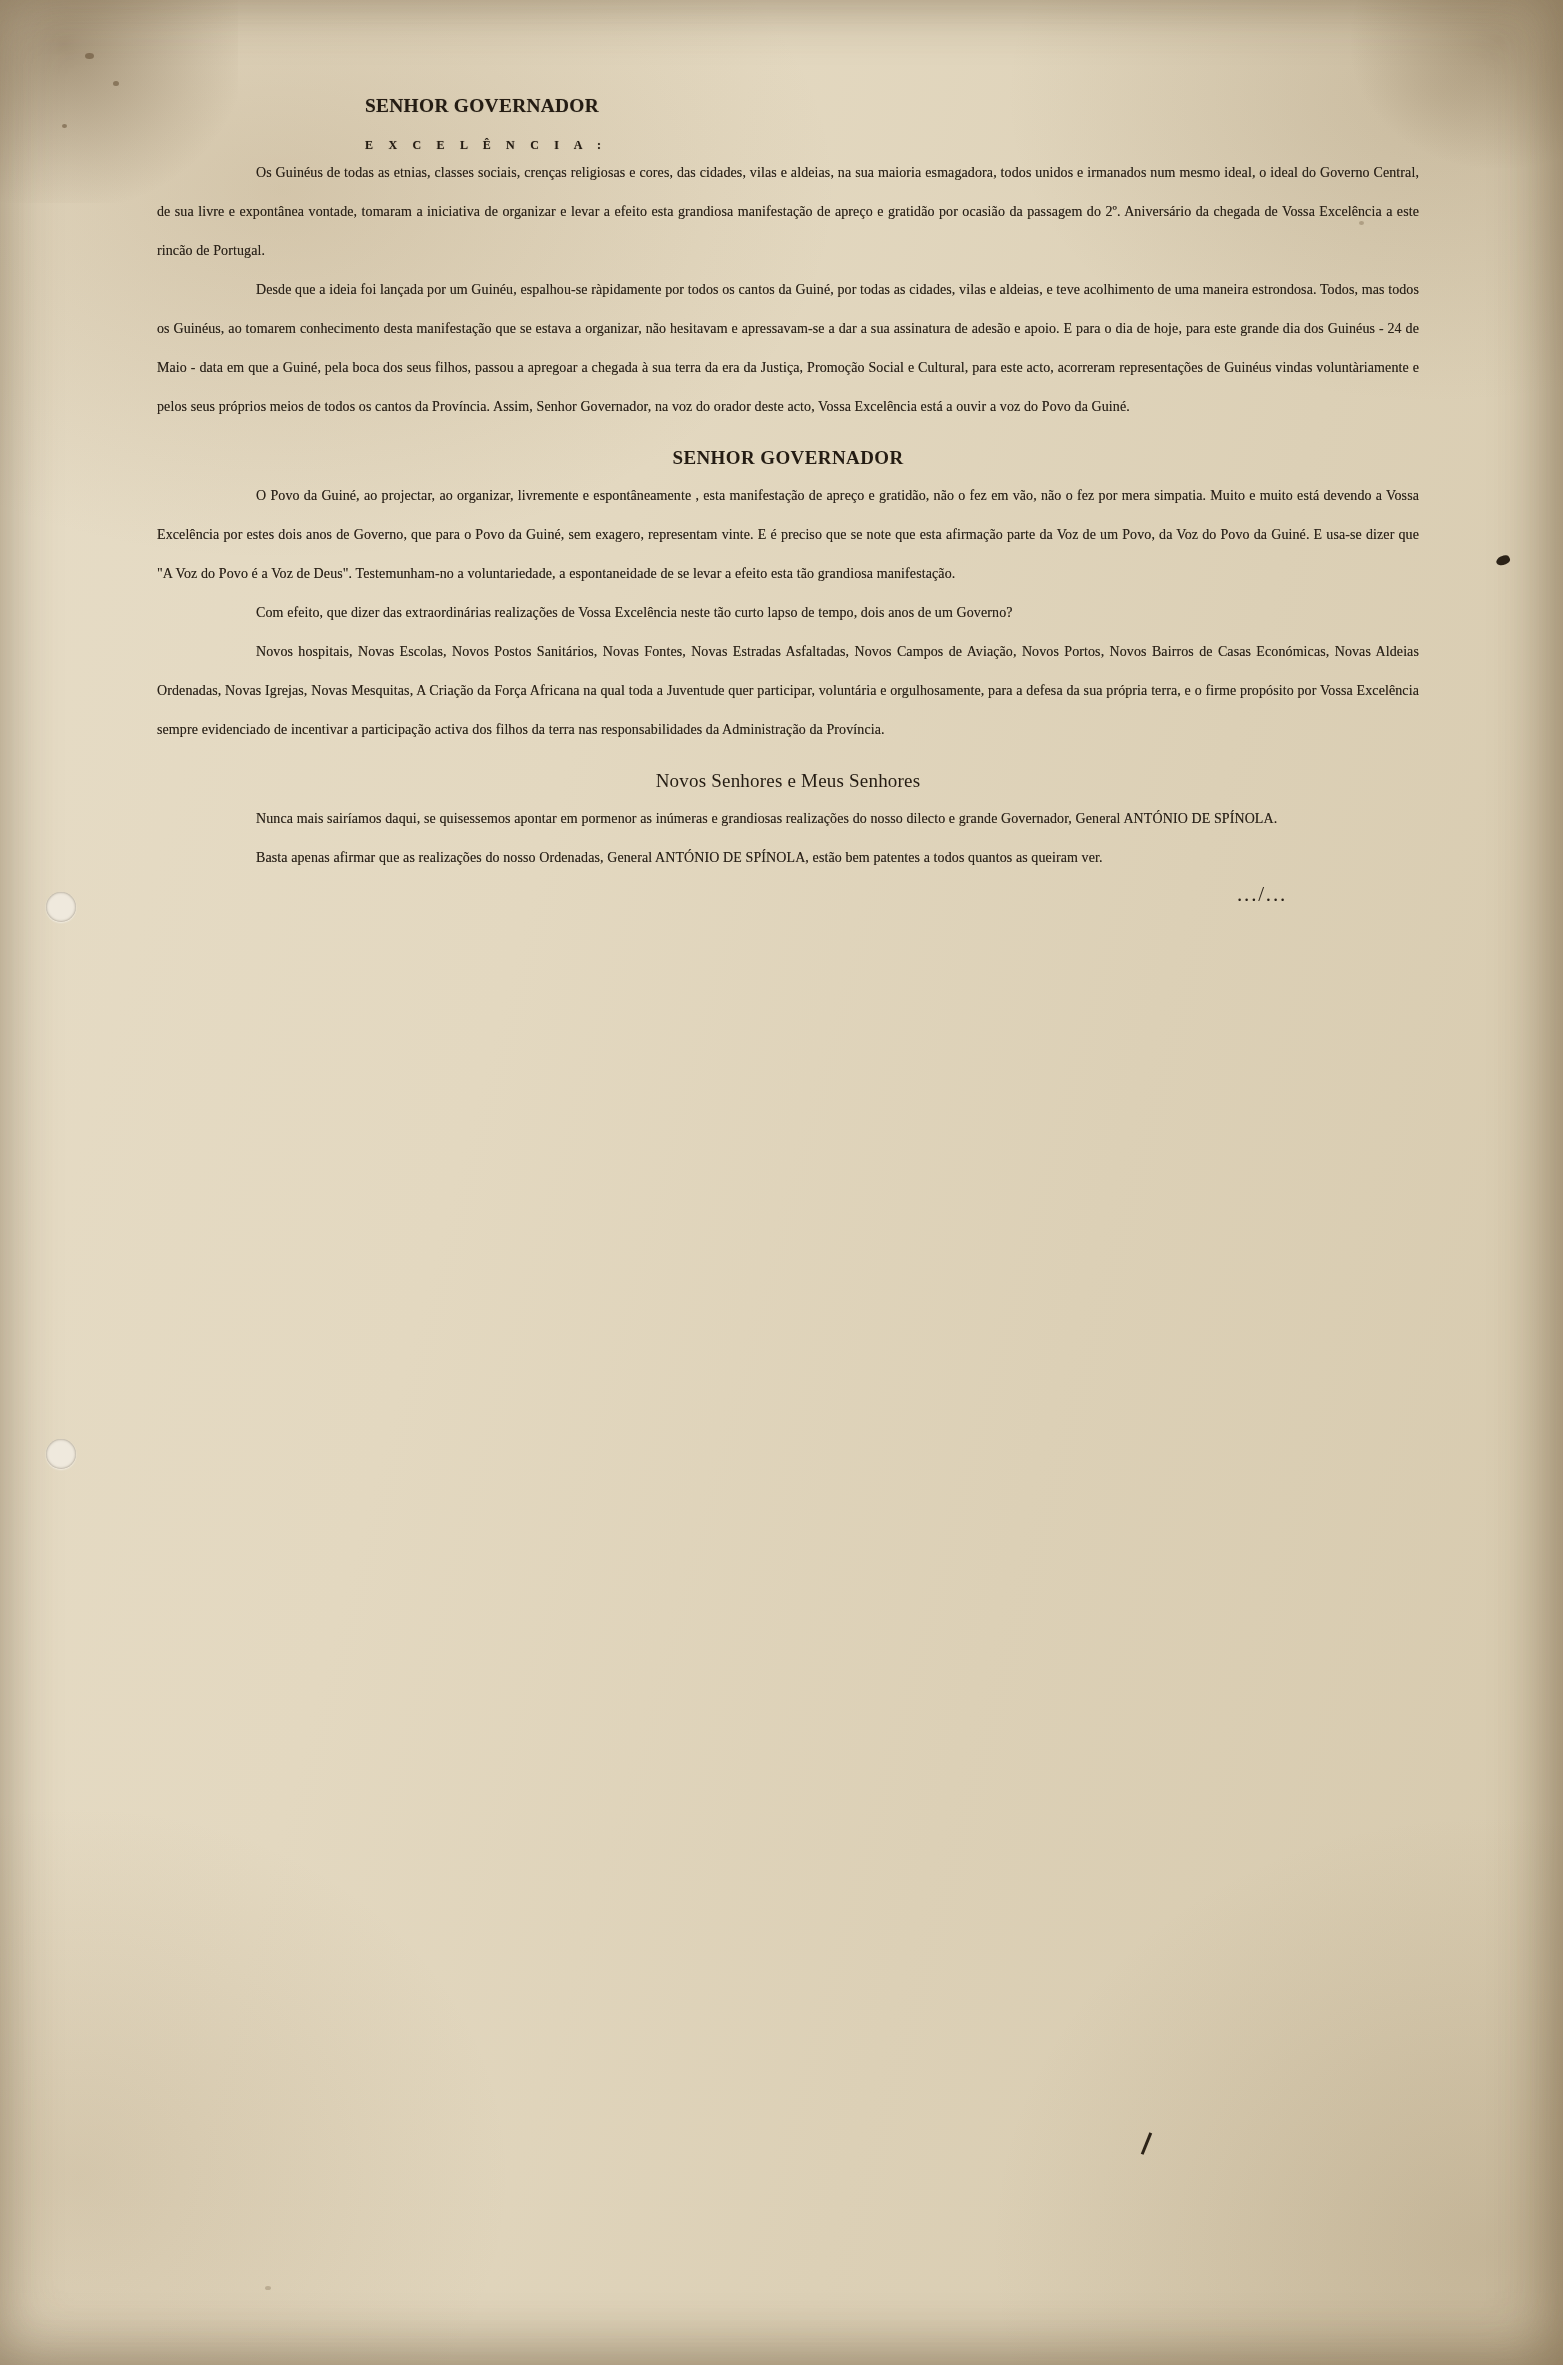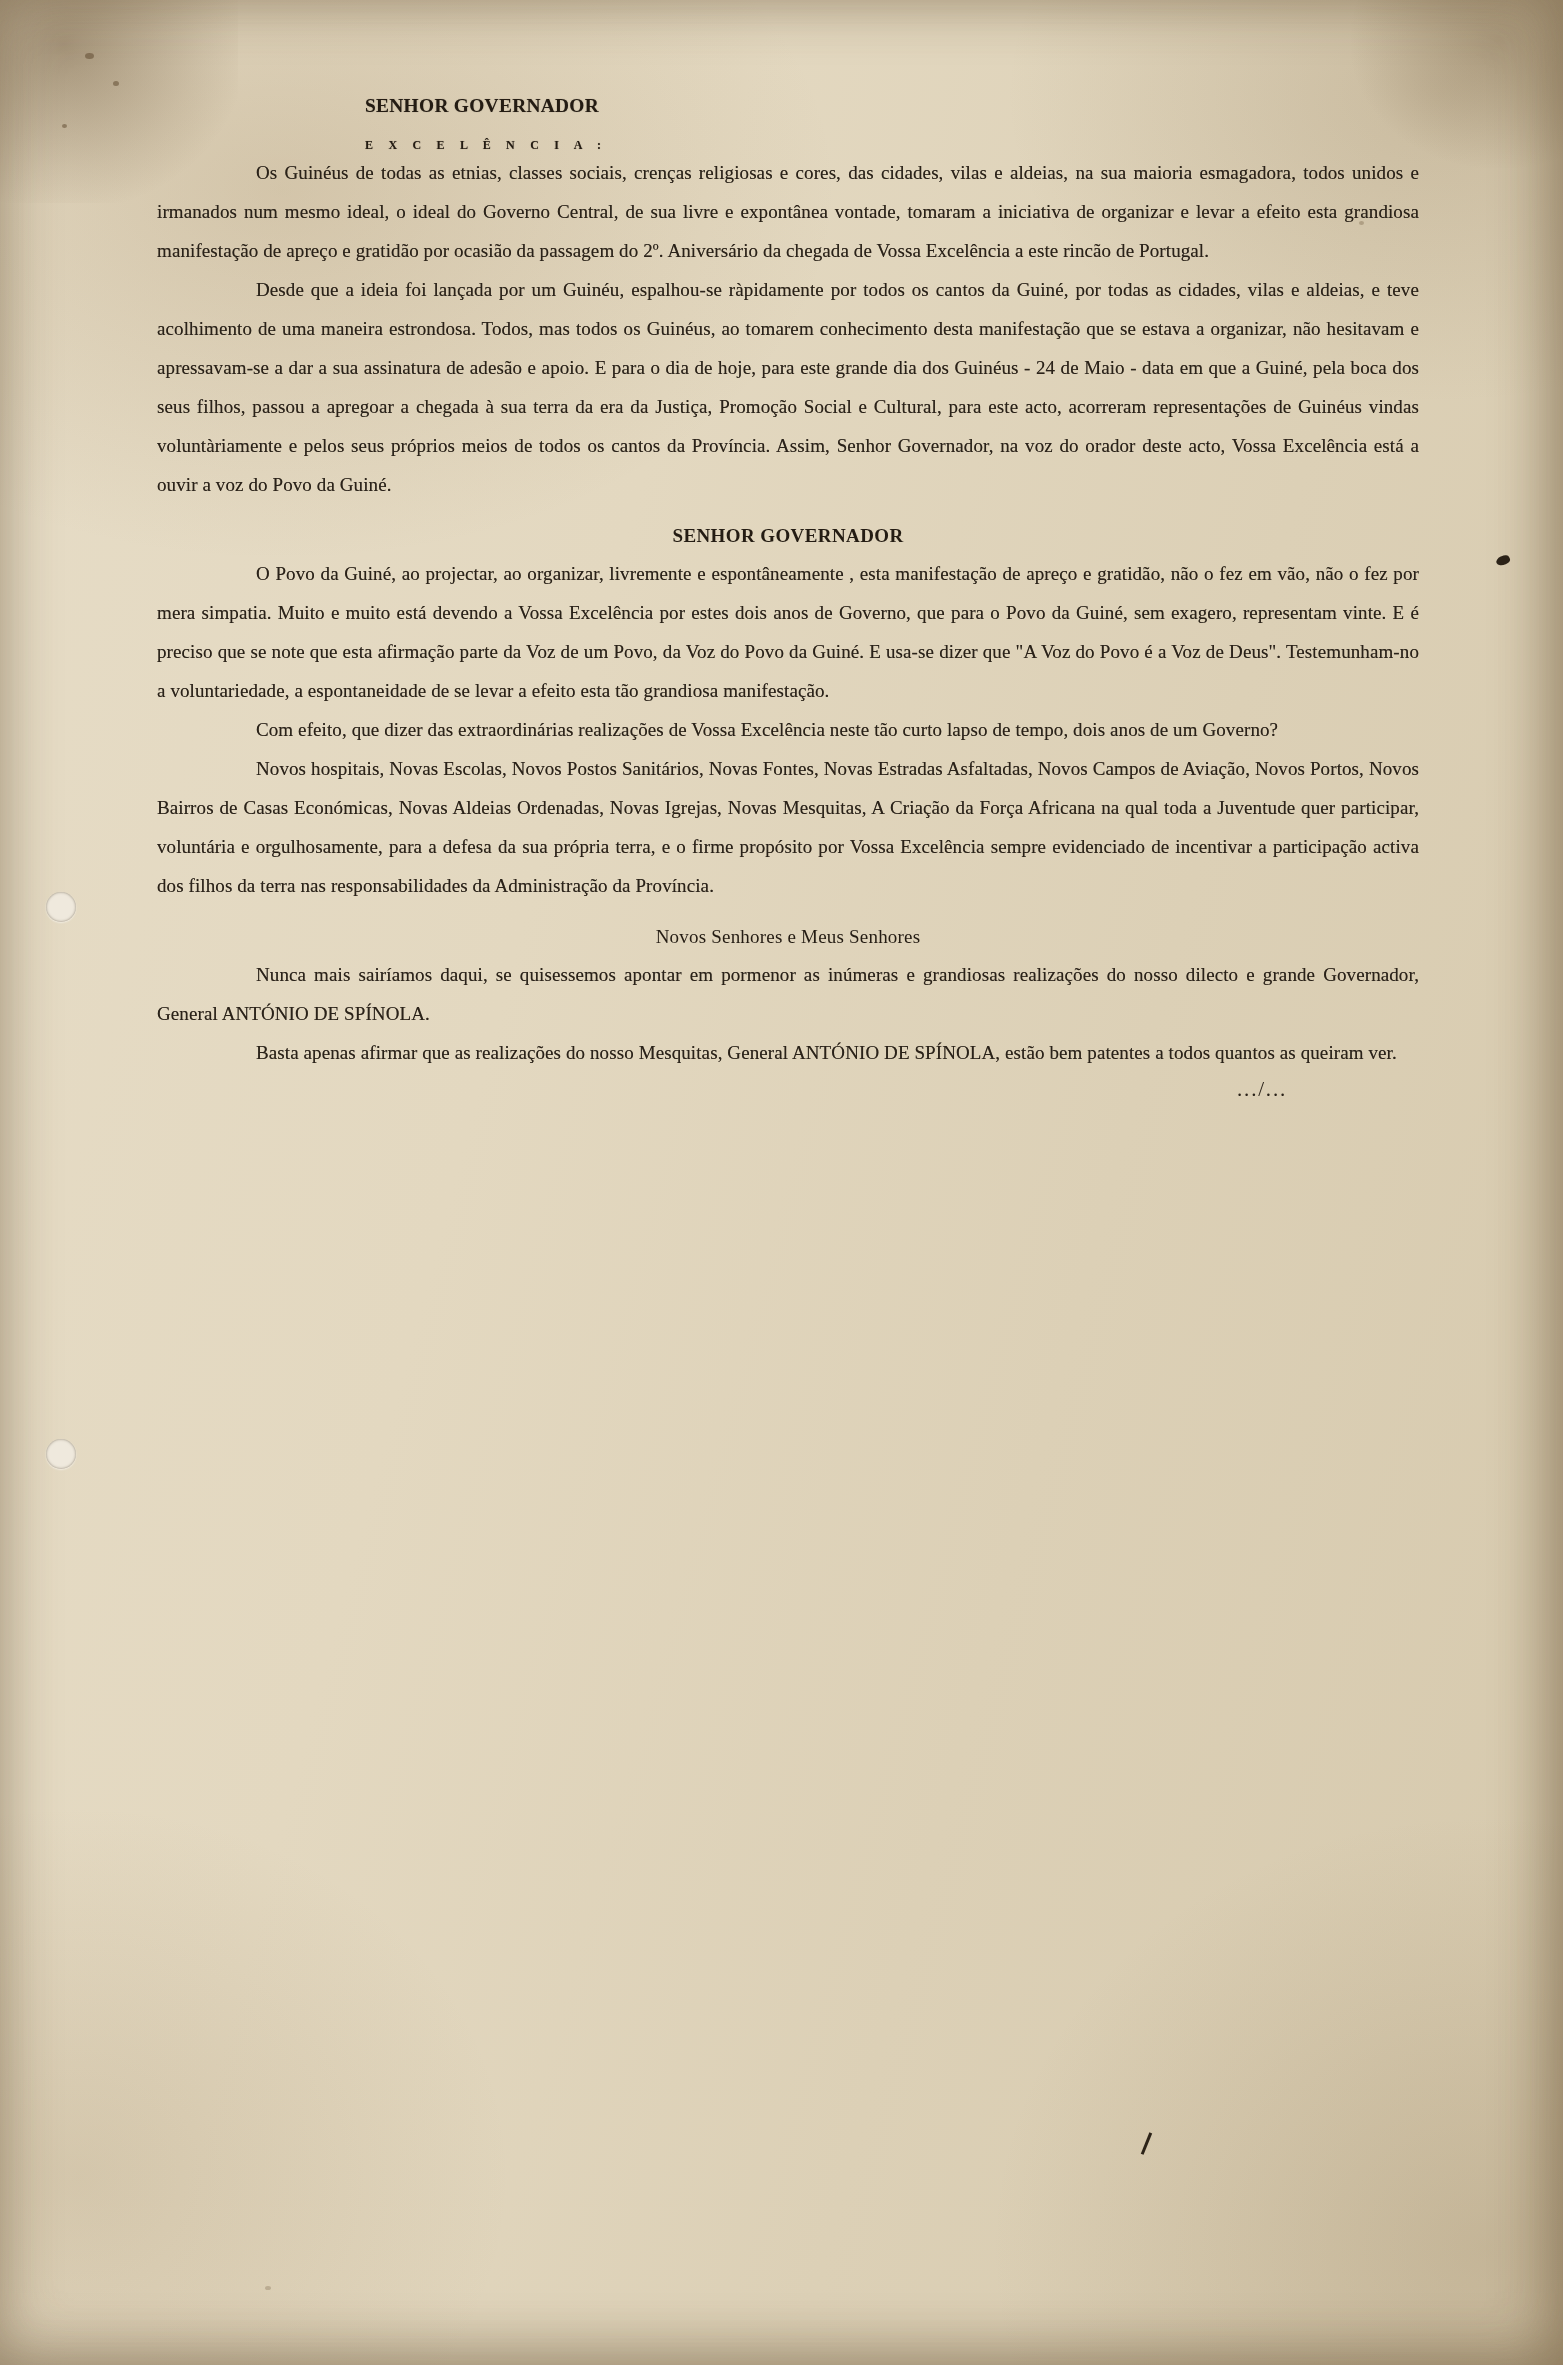--- a/index.html
+++ b/index.html
@@ -90,21 +90,21 @@
     font-size: 19.4px;
     letter-spacing: 0.3px;
   }
   .head-2 {
     margin-left: 208px;
     margin-top: 21px;
     font-size: 12px;
     letter-spacing: 6.2px;
   }
   p.body {
-    font-size: 19px;
+    font-size: 14px;
     line-height: 39px;
     letter-spacing: 0.1px;
     margin: 0;
     text-indent: 99px;
     color: #2a2219;
     text-align: justify;
     text-shadow: 0 0 0.5px rgba(42,34,25,0.5);
   }
   .para-gap-lg { margin-top: 76px; }
   .para-gap-sm { margin-top: 1.8px; }
@@ -180,18 +180,18 @@
 
     <div class="centered-head">SENHOR GOVERNADOR</div>
 
     <p class="body">O Povo da Guiné, ao projectar, ao organizar, livremente e espontâneamente , esta manifestação de apreço e gratidão, não o fez em vão, não o fez por mera simpatia. Muito e muito está devendo a Vossa Excelência por estes dois anos de Governo, que para o Povo da Guiné, sem exagero, representam vinte. E é preciso que se note que esta afirmação parte da Voz de um Povo, da Voz do Povo da Guiné. E usa-se dizer que "A Voz do Povo é a Voz de Deus". Testemunham-no a voluntariedade, a espontaneidade de se levar a efeito esta tão grandiosa manifestação.</p>
     <p class="body para-gap-sm">Com efeito, que dizer das extraordinárias realizações de Vossa Excelência neste tão curto lapso de tempo, dois anos de um Governo?</p>
     <p class="body para-gap-sm">Novos hospitais, Novas Escolas, Novos Postos Sanitários, Novas Fontes, Novas Estradas Asfaltadas, Novos Campos de Aviação, Novos Portos, Novos Bairros de Casas Económicas, Novas Aldeias Ordenadas, Novas Igrejas, Novas Mesquitas, A Criação da Força Africana na qual toda a Juventude quer participar, voluntária e orgulhosamente, para a defesa da sua própria terra, e o firme propósito por Vossa Excelência sempre evidenciado de incentivar a participação activa dos filhos da terra nas responsabilidades da Administração da Província.</p>
 
     <div class="centered-head sub">Novos Senhores e Meus Senhores</div>
 
     <p class="body">Nunca mais sairíamos daqui, se quisessemos apontar em pormenor as inúmeras e grandiosas realizações do nosso dilecto e grande Governador, General ANTÓNIO DE SPÍNOLA.</p>
-    <p class="body para-gap-sm">Basta apenas afirmar que as realizações do nosso Mesquitas, General ANTÓNIO DE SPÍNOLA, estão bem patentes a todos quantos as queiram ver.</p>
+    <p class="body para-gap-sm">Basta apenas afirmar que as realizações do nosso Ordenadas, General ANTÓNIO DE SPÍNOLA, estão bem patentes a todos quantos as queiram ver.</p>
 
     <div class="tail">.../...</div>
   </div>
 </div>
 
 
 </body></html>

